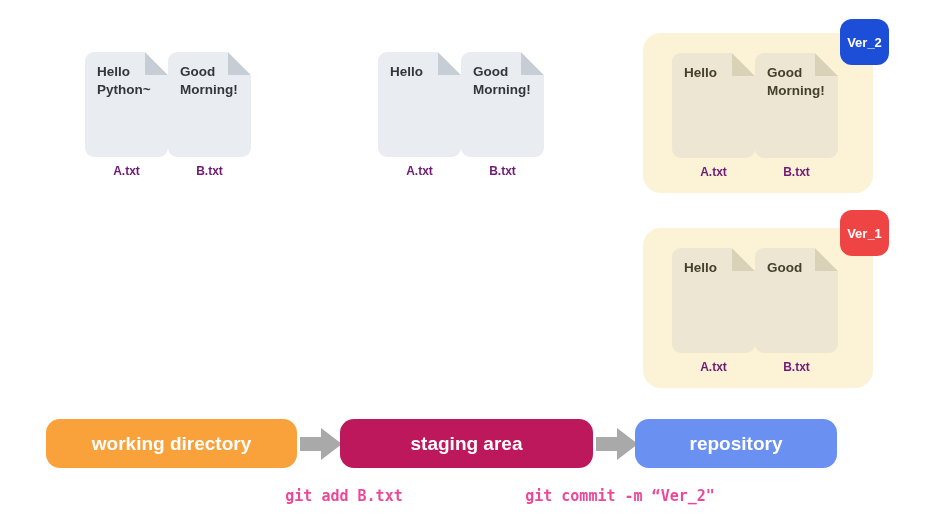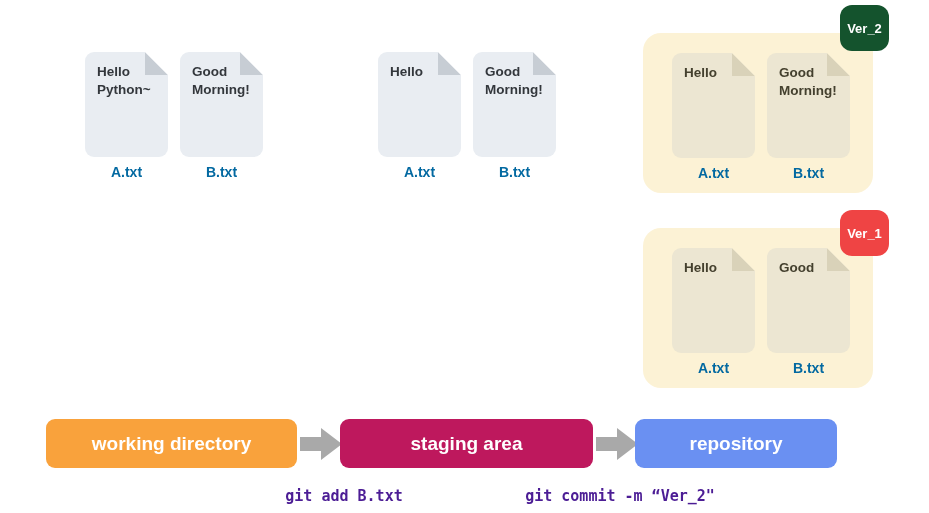--- a/index.html
+++ b/index.html
@@ -1,56 +1,56 @@
 <!DOCTYPE html>
 <html><head>
 <meta charset="utf-8">
 <style>
   html,body { margin:0; padding:0; background:#ffffff; }
   body { font-family:"Liberation Sans", sans-serif; }
   .canvas { position:relative; width:929px; height:513px; background:#ffffff; overflow:hidden; }
 
   
-  .group { position:absolute; display:flex; gap:12px; }
+  .group { position:absolute; display:flex; }
   .file-item { width:83px; display:flex; flex-direction:column; align-items:center; }
   .file { position:relative; width:83px; height:105px; border-radius:9px; }
   .fold  { position:absolute; top:0; right:0; width:0; height:0;
            border-top:23px solid transparent; border-left:23px solid transparent; }
   .cut   { position:absolute; top:0; right:0; width:0; height:0;
            border-top:23px solid #ffffff; border-left:23px solid transparent; }
   .content { padding:11px 4px 0 12px; font-size:13.5px; font-weight:bold;
              line-height:1.32; color:#33373c; white-space:pre-line; }
   .repo-file .content { color:#44402e; }
-  .fname { margin-top:7px; font-size:14px; font-weight:bold; color:#0369a1; }
+  .fname { margin-top:7px; font-size:12px; font-weight:bold; color:#701a75; }
 
   
   .panel { position:absolute; left:643px; width:230px; height:160px; border-radius:18px; }
   .panel .group { left:29px; top:20px; }
   .badge { position:absolute; left:840px; width:49px; height:46px; border-radius:12px;
            display:flex; align-items:center; justify-content:center;
            color:#ffffff; font-size:13px; font-weight:bold; }
 
   
-  .stage { position:absolute; top:419px; height:49px; border-radius:9px;
+  .stage { position:absolute; top:419px; height:49px; border-radius:14px;
            display:flex; align-items:center; justify-content:center;
            color:#ffffff; font-size:19px; font-weight:bold; }
   .stage-wd   { left:46px;  width:251px; }
   .stage-sa   { left:340px; width:253px; }
   .stage-repo { left:635px; width:202px; }
 
   .arrow { position:absolute; top:428px; display:flex; align-items:center; height:32px; }
   .arrow-1 { left:300px; }
   .arrow-2 { left:596px; }
   .shaft { width:21px; height:14px; }
   .head  { width:0; height:0; border-top:16px solid transparent; border-bottom:16px solid transparent;
            border-left:21px solid transparent; }
 
   .cmd { position:absolute; top:487px; transform:translateX(-50%);
          font-family:"DejaVu Sans Mono", monospace; font-size:15px; font-weight:bold;
-         color:#4c1d95; white-space:nowrap; }
+         color:#ec4899; white-space:nowrap; }
   .cmd-add    { left:344px; }
   .cmd-commit { left:620px; }
 </style>
 </head>
 <body>
 
 <div class="canvas">
 
   <div class="group" style="left:85px; top:52px;">
     <div class="file-item">
@@ -107,21 +107,21 @@
         <div class="file repo-file" style="background: rgb(236, 230, 210);">
           <div class="fold" style="border-left-color: rgb(217, 210, 185);"></div>
           <div class="cut" style="border-top-color: rgb(252, 242, 213);"></div>
           <div class="content">Good
 Morning!</div>
         </div>
         <div class="fname">B.txt</div>
       </div>
     </div>
   </div>
-  <div class="badge" style="top: 5px; background: #14532d;">Ver_2</div>
+  <div class="badge" style="top: 19px; background: #1d4ed8;">Ver_2</div>
 
   <div class="panel" style="top: 228px; background: rgb(252, 242, 213);">
     <div class="group">
       <div class="file-item">
         <div class="file repo-file" style="background: rgb(236, 230, 210);">
           <div class="fold" style="border-left-color: rgb(217, 210, 185);"></div>
           <div class="cut" style="border-top-color: rgb(252, 242, 213);"></div>
           <div class="content">Hello</div>
         </div>
         <div class="fname">A.txt</div>

